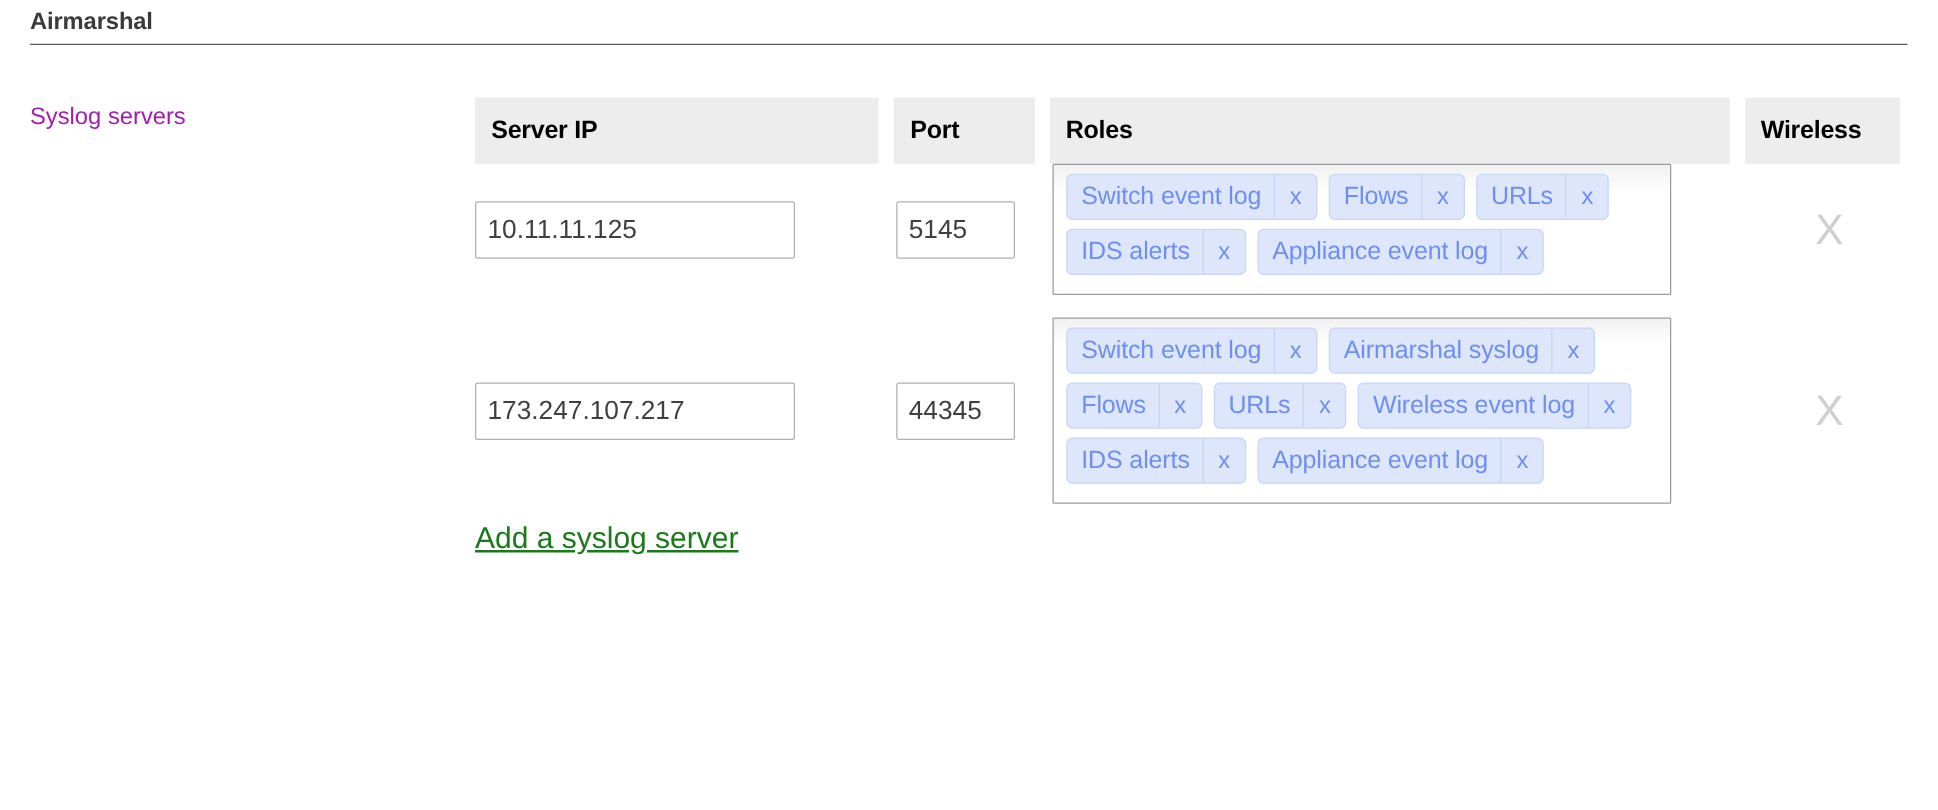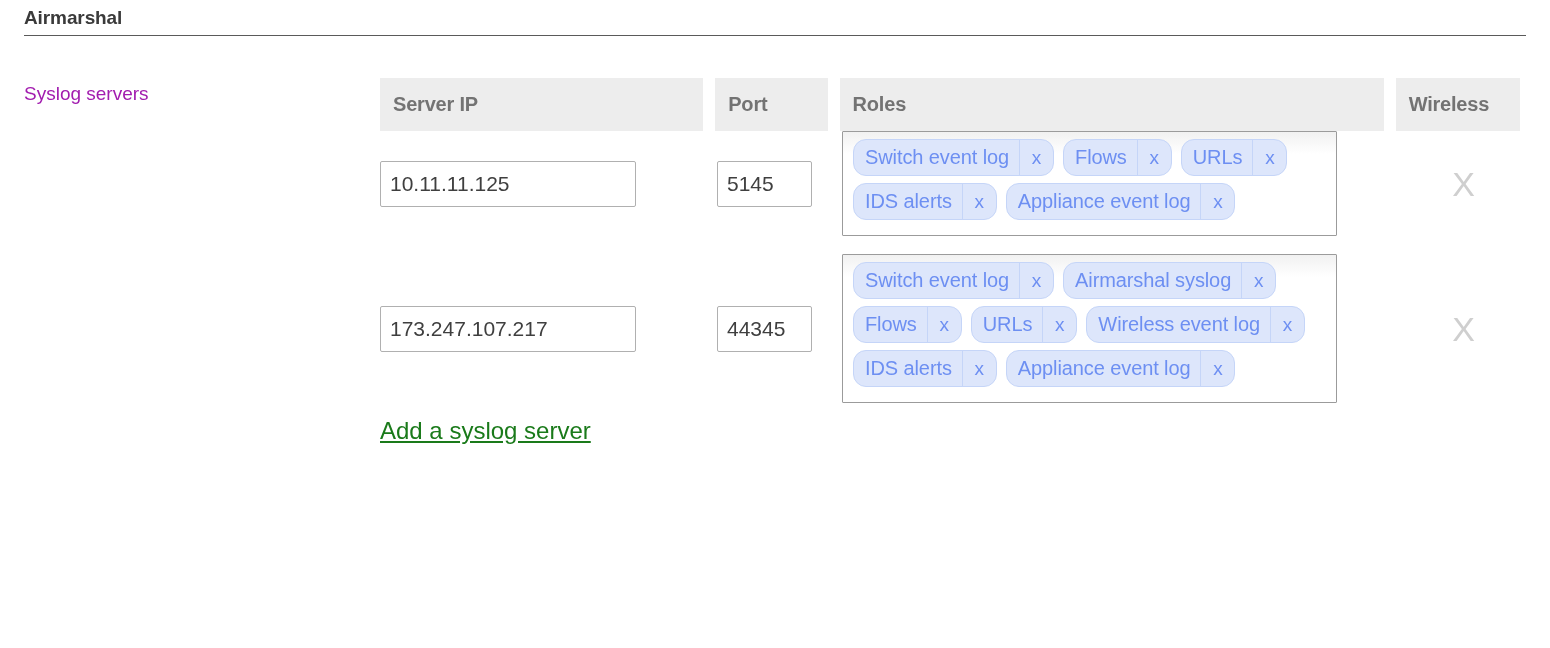--- a/index.html
+++ b/index.html
@@ -65,21 +65,21 @@
     display: flex;
     align-items: stretch;
     height: 53px;
   }
   .th {
     background: #ededed;
     display: flex;
     align-items: center;
     font-size: 20px;
     font-weight: bold;
-    color: #737373;
+    color: #000000;
     padding-left: 13px;
     letter-spacing: -0.2px;
   }
   .th-serverip { width: 325px; }
   .th-gap { width: 12px; background: #ffffff; }
   .th-port { width: 113px; }
   .th-roles { width: 547px; }
   .th-actions { width: 125px; }
 
   
@@ -124,21 +124,21 @@
     border-radius: 1px;
     padding: 7px 8px 8px 10px;
     width: 495px;
   }
   .tag-row { display: flex; flex-wrap: wrap; }
   .tag {
     display: inline-flex;
     align-items: stretch;
     background: #dde6fb;
     border: 1px solid #c5d5f8;
-    border-radius: 13px;
+    border-radius: 5px;
     margin: 0 9px 7px 0;
     height: 37px;
     overflow: hidden;
   }
   .tag-label {
     display: flex;
     align-items: center;
     padding: 0 10px 0 11px;
     font-size: 20px;
     color: #6d8ff2;

